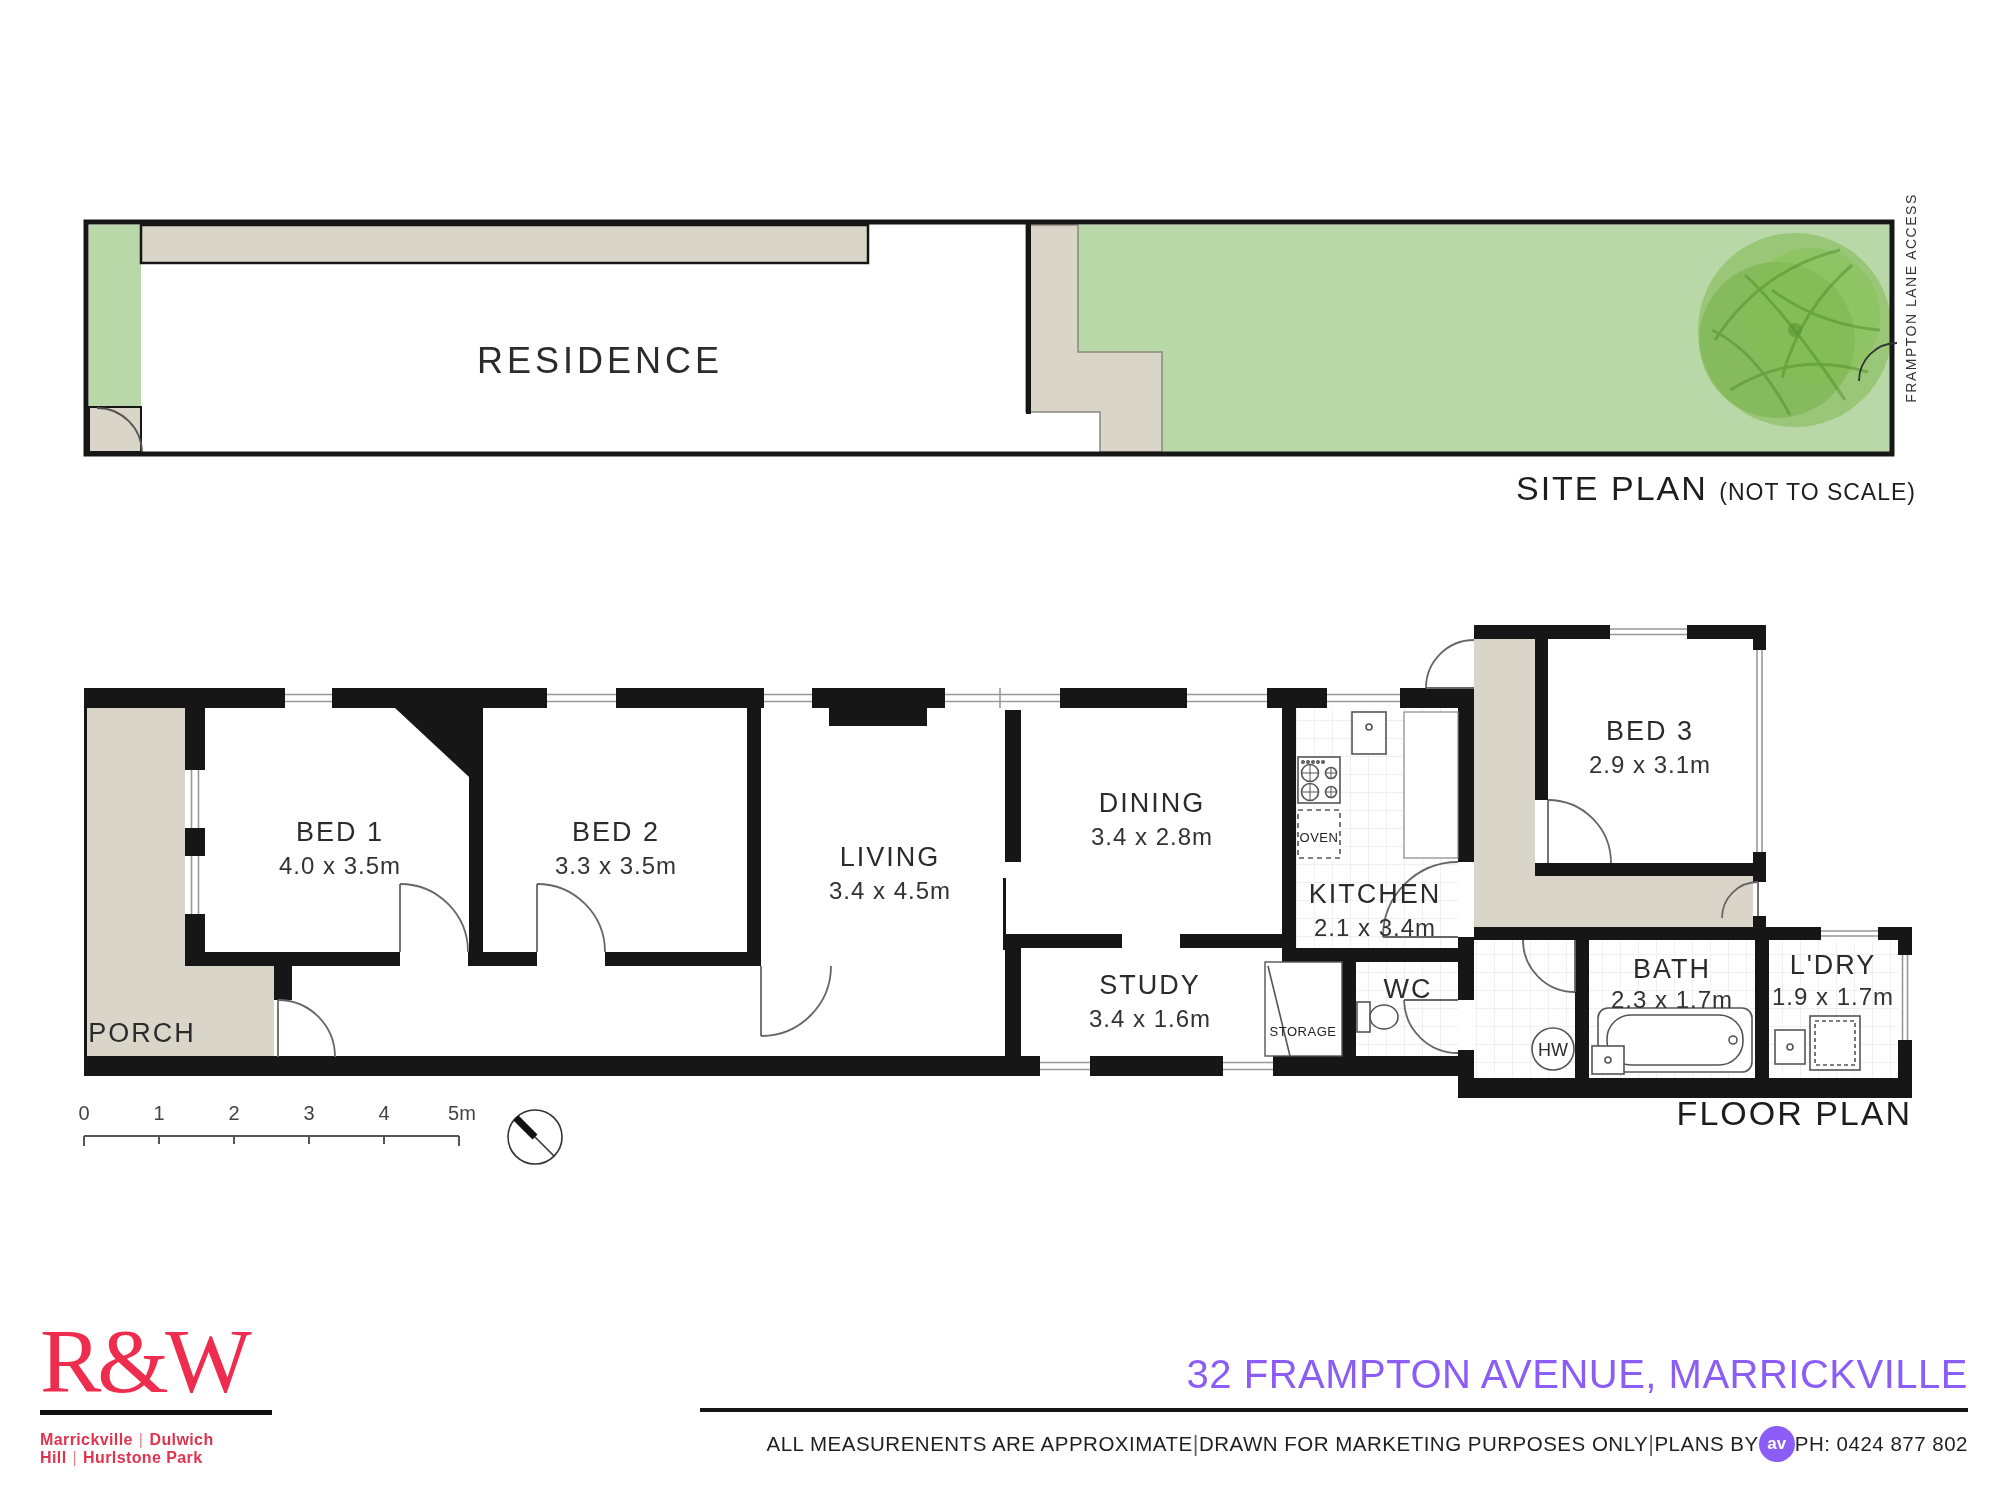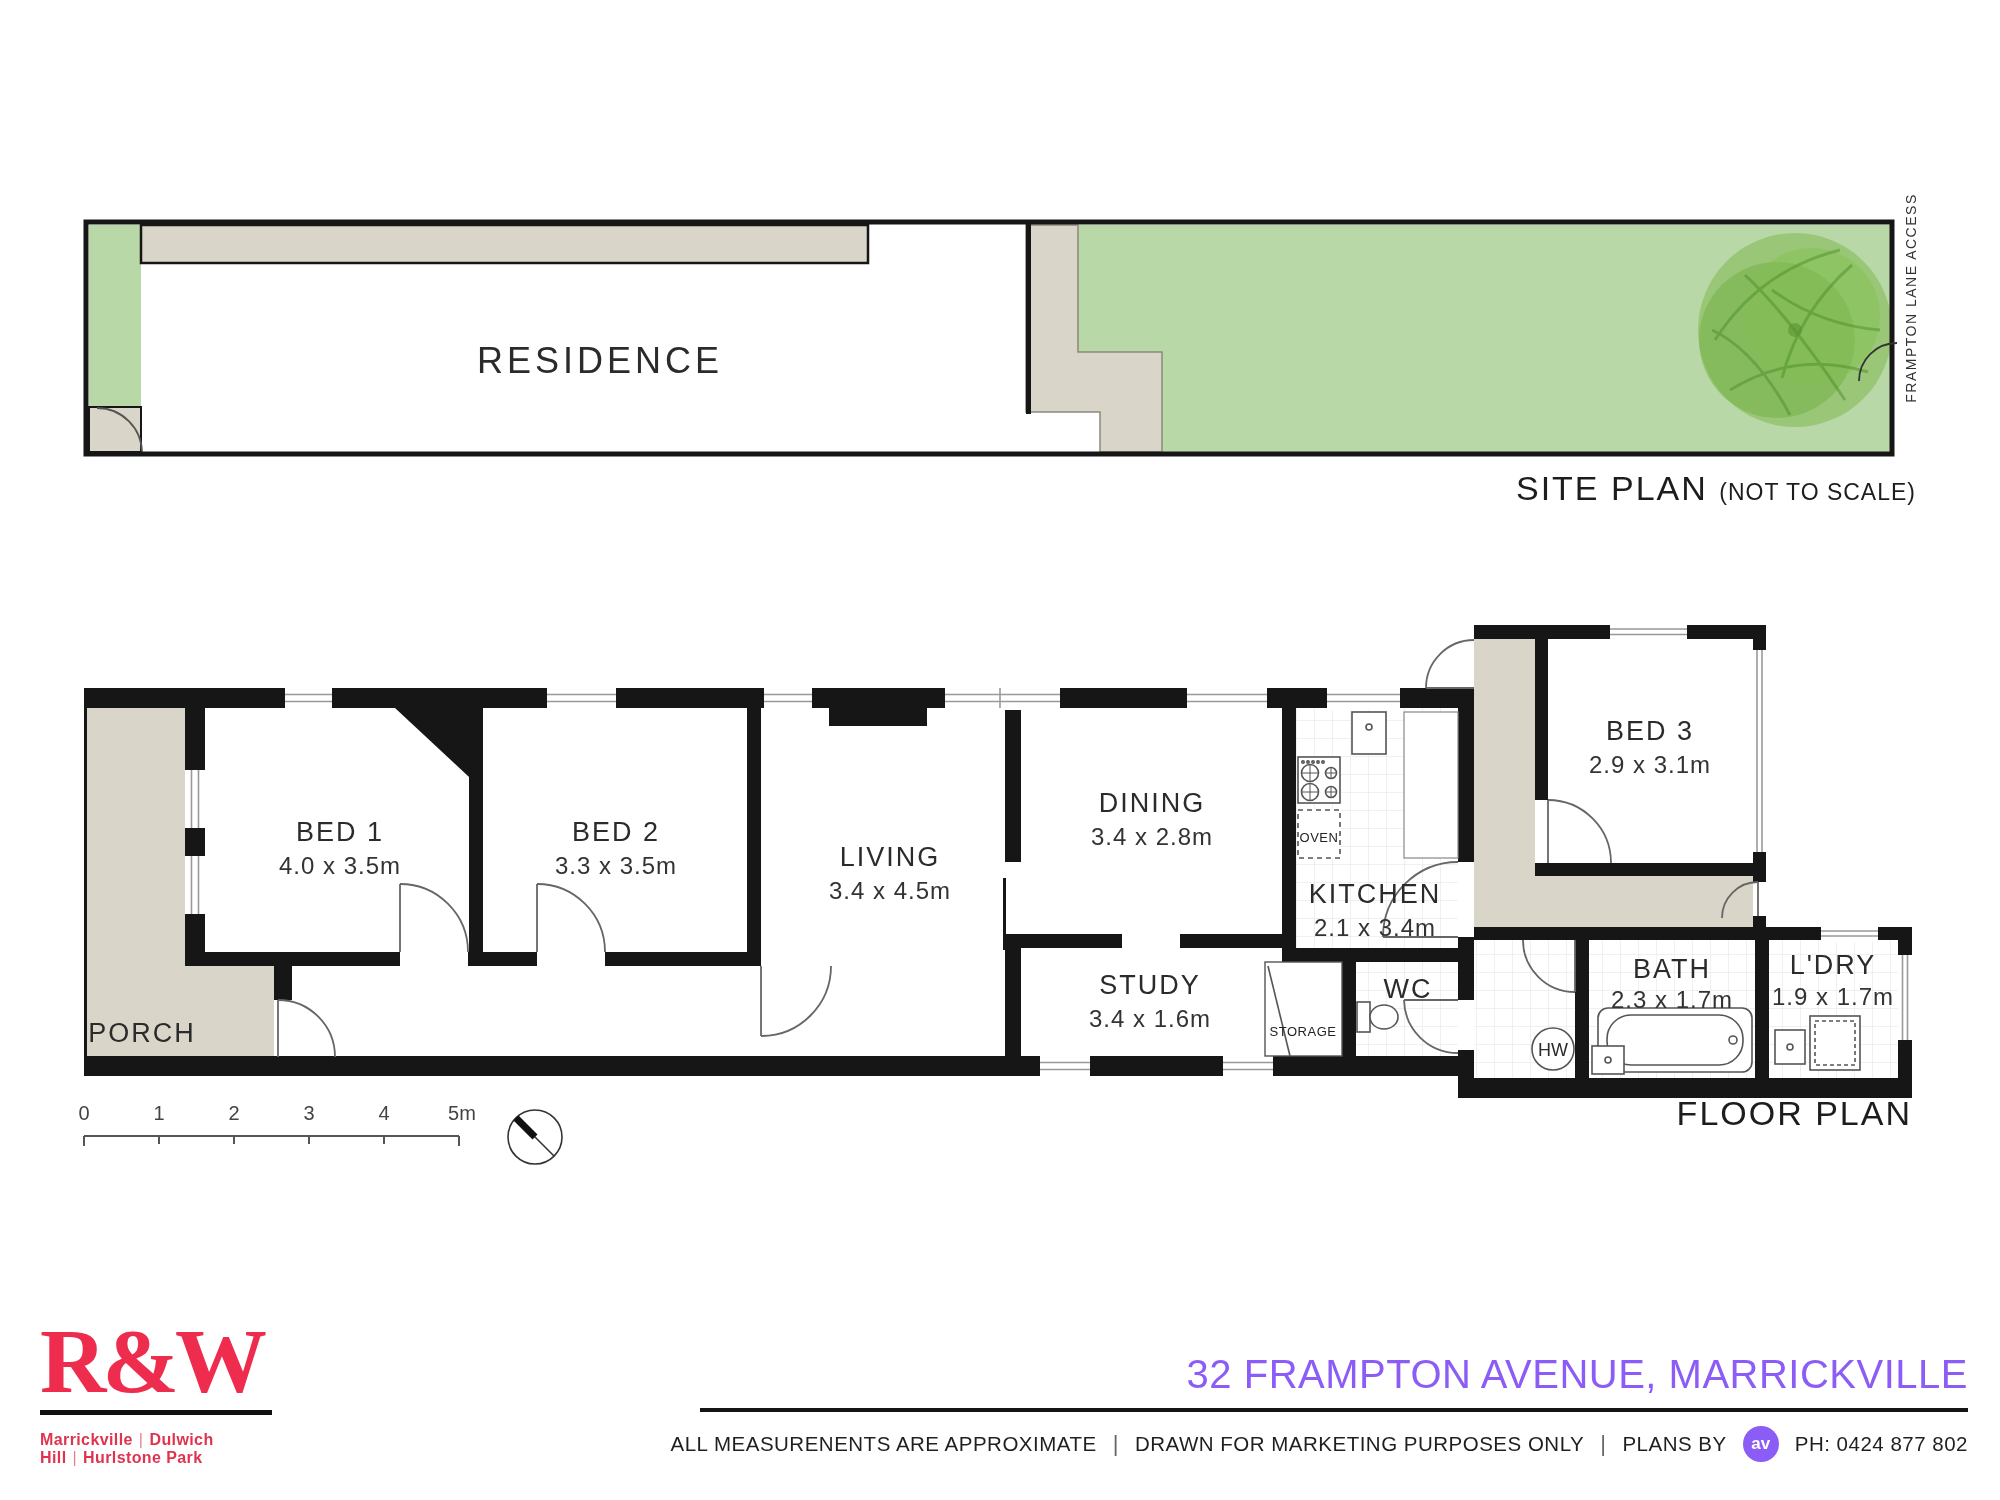--- a/index.html
+++ b/index.html
@@ -8,31 +8,31 @@
   svg text{font-family:"Liberation Sans",sans-serif;fill:#2b2b2b;}
   .room-name{font-size:27px;letter-spacing:2px;}
   .room-dims{font-size:24px;letter-spacing:1px;fill:#333;}
   .small-label{font-size:13px;letter-spacing:.5px;fill:#222;}
   .tick-label{font-size:20px;fill:#444;}
   .big-title{font-size:34px;letter-spacing:2px;fill:#1d1d1d;}
   .title-suffix{font-size:23px;letter-spacing:1px;fill:#1d1d1d;}
   .lane-label{font-size:14px;letter-spacing:1.5px;fill:#333;}
   
   .logo-block{position:absolute;left:40px;top:1318px;width:240px;}
-  .logo-text{font-family:"Liberation Serif",serif;font-weight:bold;font-size:92px;
+  .logo-text{font-family:"Liberation Serif",serif;font-weight:normal;font-size:92px;
              line-height:86px;color:#ee2d4e;letter-spacing:-4px;}
   .logo-rule{height:5px;background:#111;margin-top:6px;width:232px;}
   .logo-regions{font-family:Liberation Sans, sans-serif;font-weight:bold;font-size:16px;
                 color:#e0344e;margin-top:16px;letter-spacing:.4px;}
   .logo-regions .pipe{color:#e87f91;padding:0 6px;font-weight:normal;}
   .address{position:absolute;right:32px;top:1352px;font-size:40px;letter-spacing:.5px;
            color:#8b5cf6;white-space:nowrap;}
   .footer-rule{position:absolute;left:700px;right:32px;top:1408px;height:4px;background:#151515;}
   .footer-row{position:absolute;right:32px;top:1424px;height:40px;display:flex;
-              align-items:center;gap:16px;font-size:20.5px;color:#1f1f1f;letter-spacing:.5px;
+              align-items:center;font-size:20.5px;color:#1f1f1f;letter-spacing:.5px;
               white-space:nowrap;}
   .footer-row .pipe{color:#666;font-size:22px;}
   .av-badge{width:36px;height:36px;border-radius:50%;background:#8b5cf6;color:#fff;
             display:flex;align-items:center;justify-content:center;font-size:17px;
             font-weight:bold;letter-spacing:0;}
 </style>
 </head>
 <body>
 
 <div class="page">

